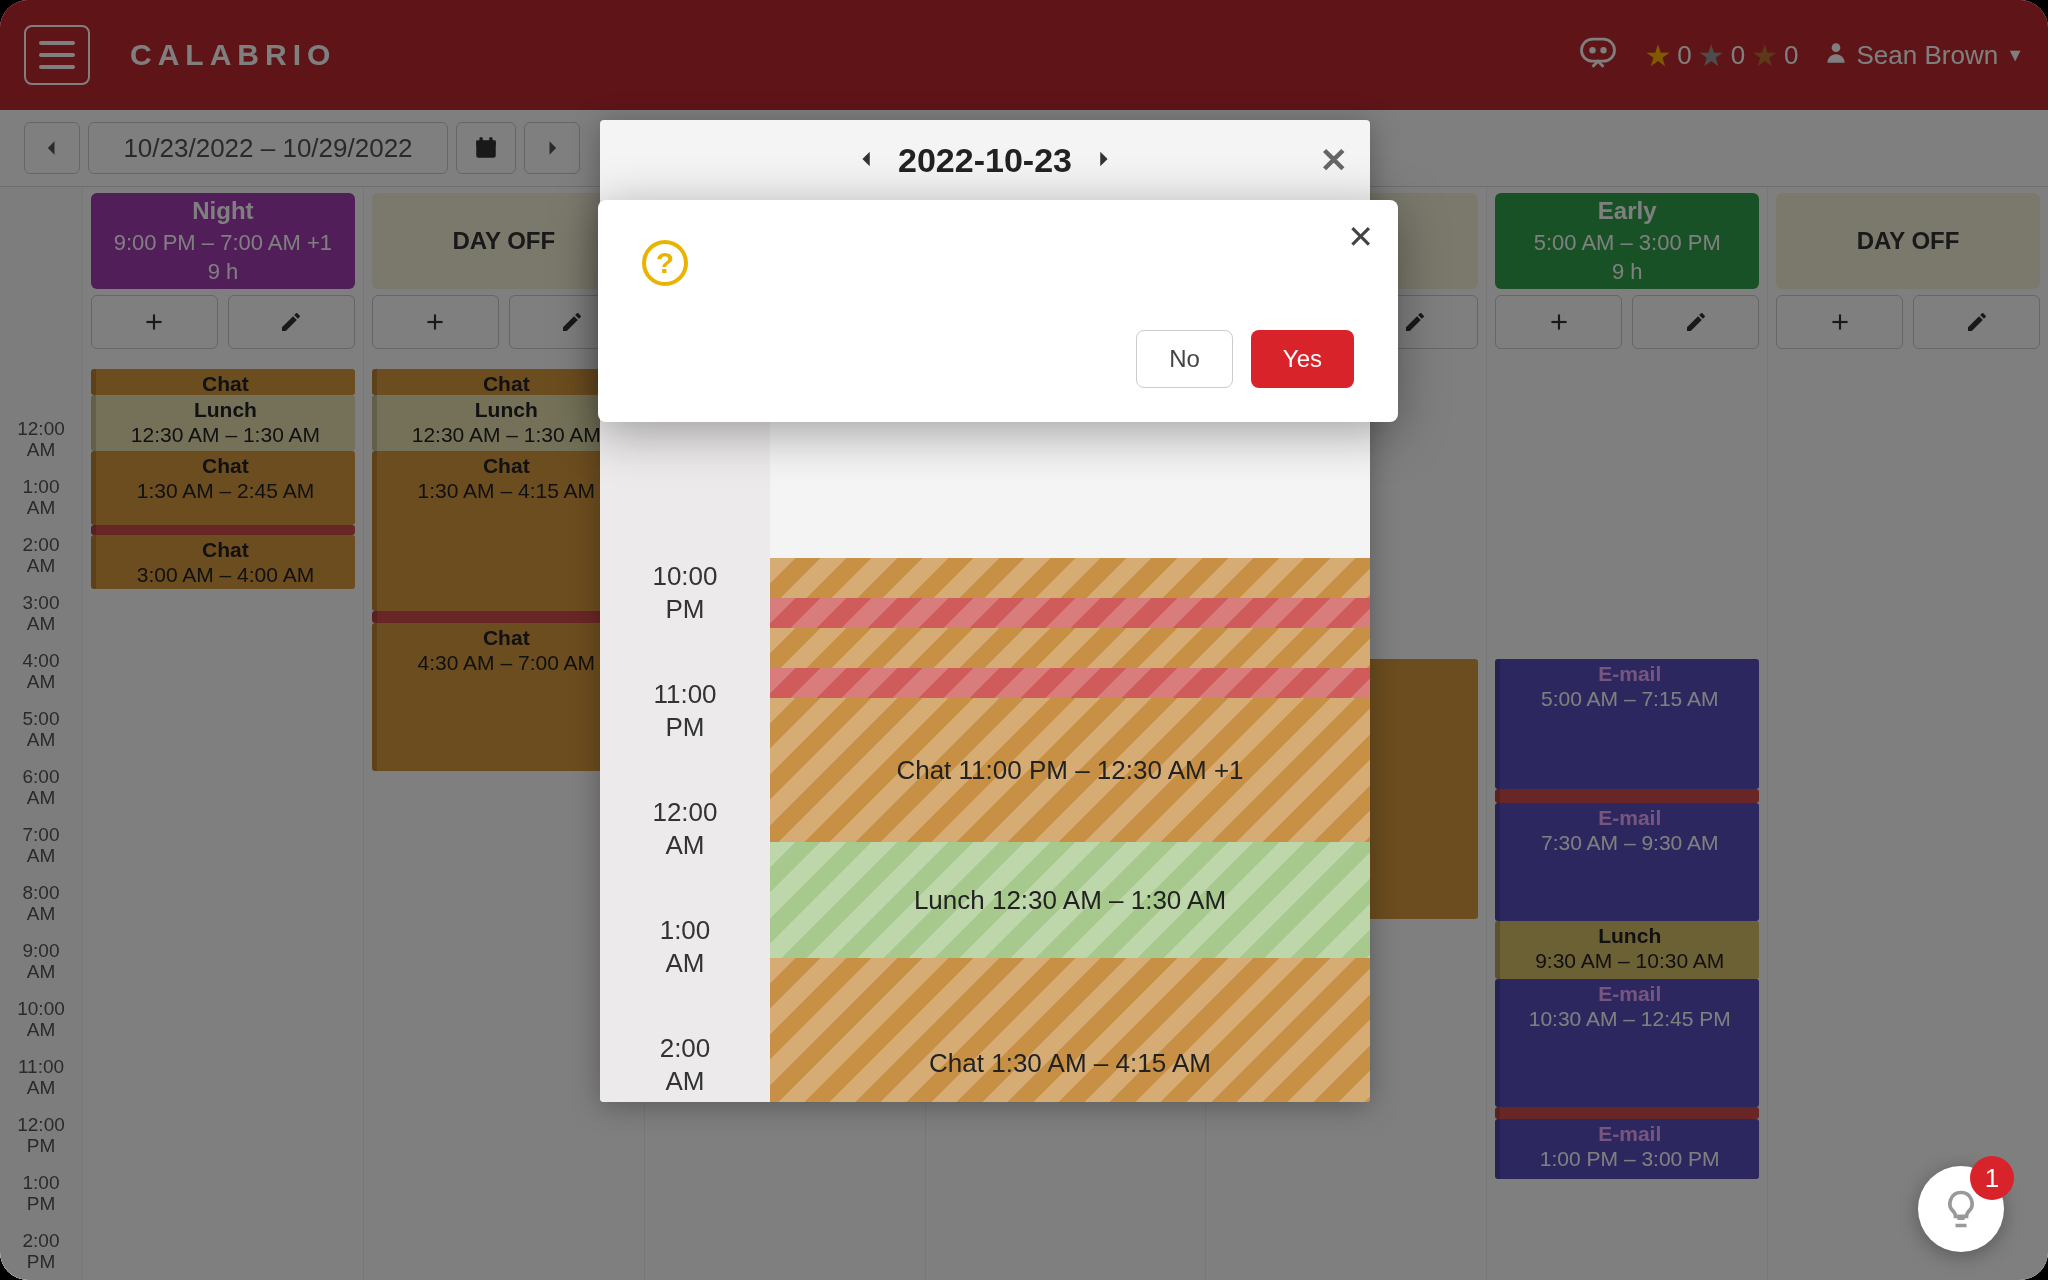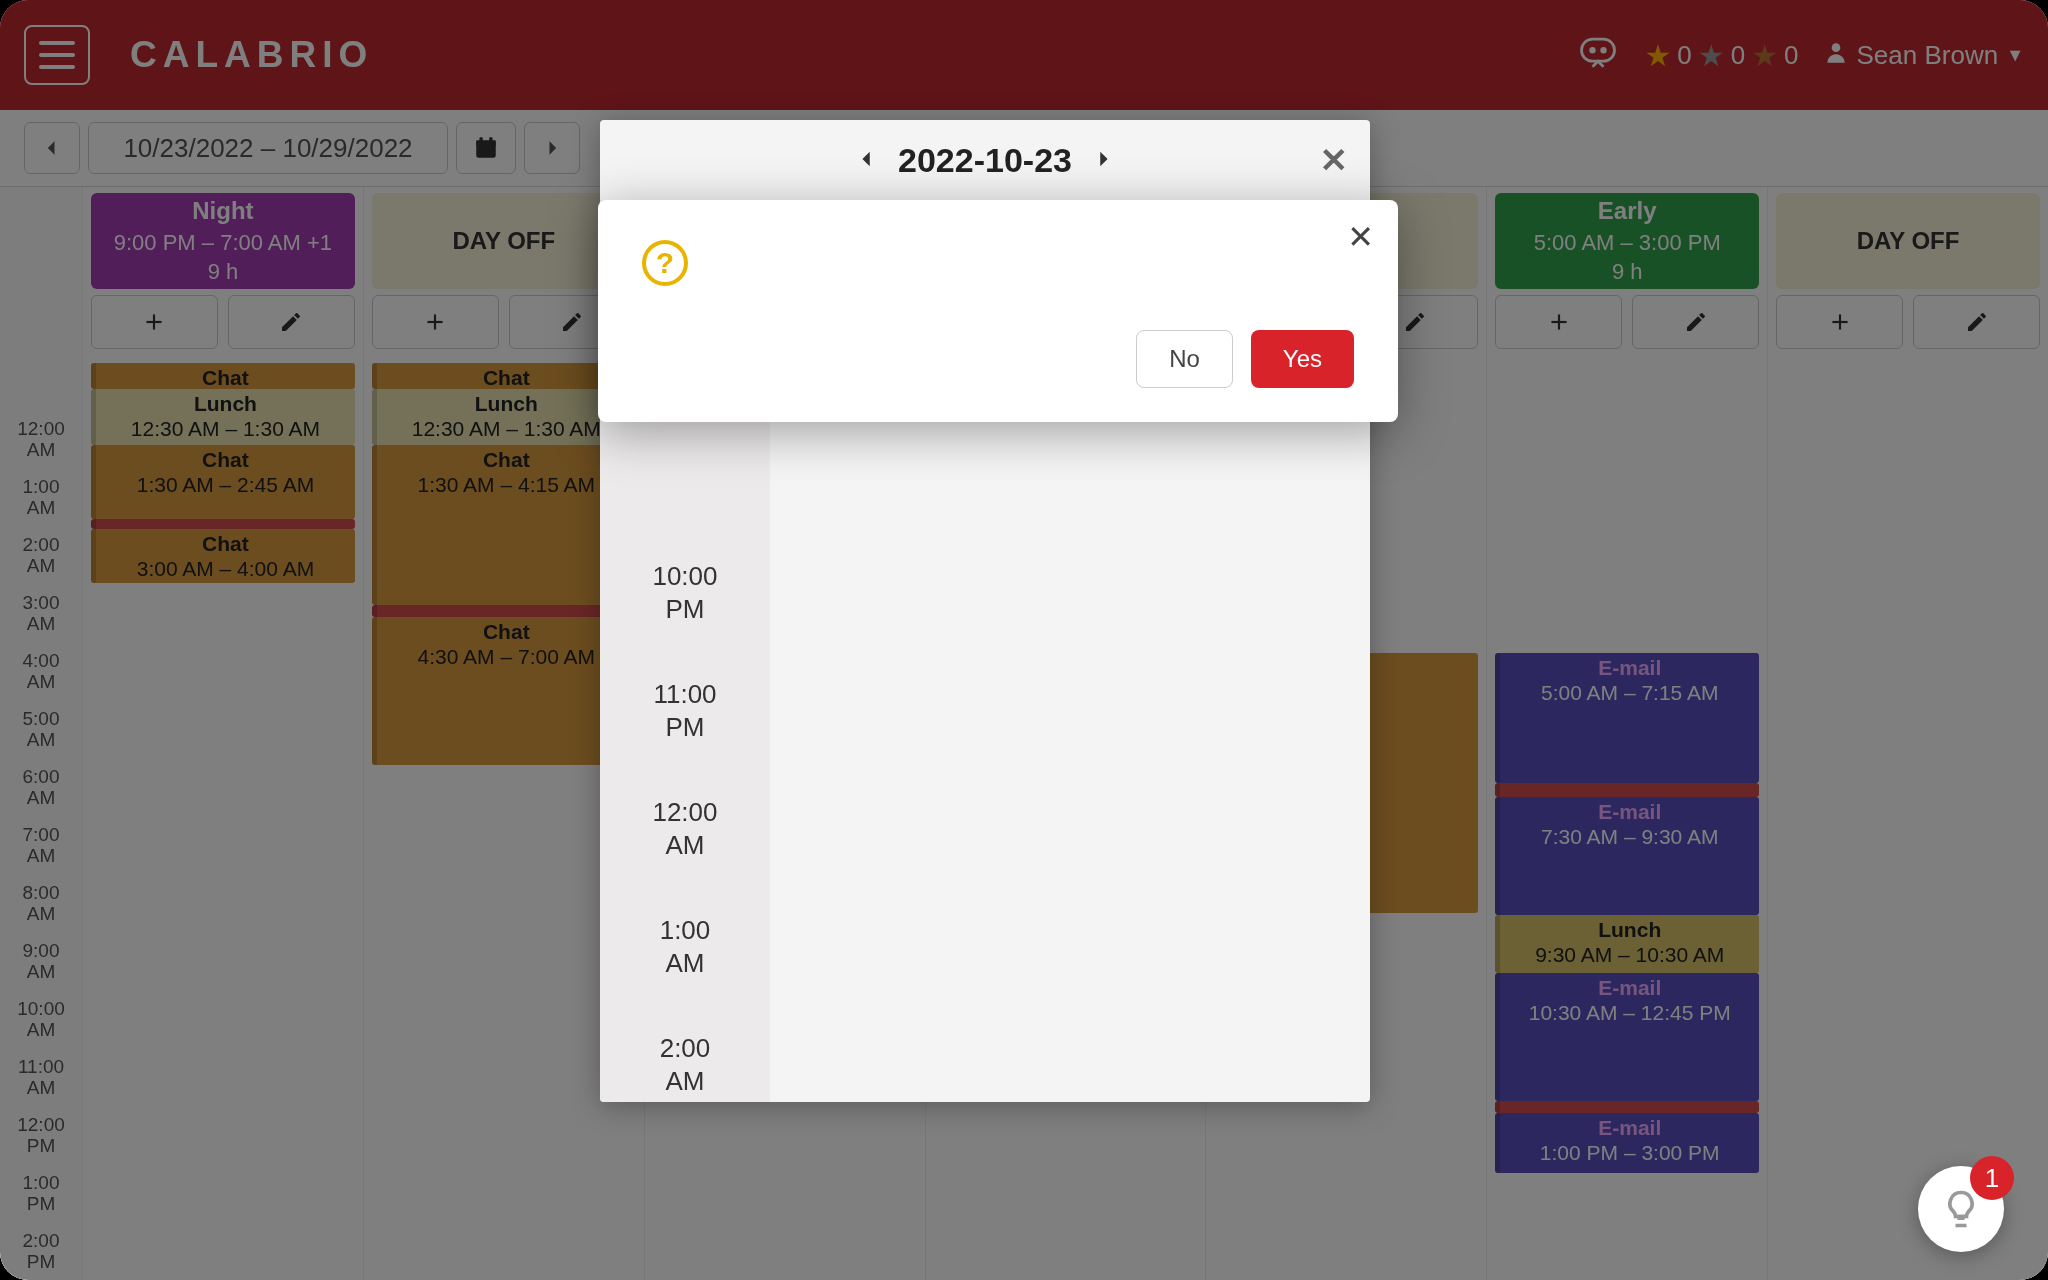--- a/index.html
+++ b/index.html
@@ -33,21 +33,21 @@
     border-radius: 8px;
     display: flex;
     flex-direction: column;
     justify-content: center;
     align-items: center;
     gap: 8px;
     margin-right: 40px;
   }
   .hamburger span { display: block; width: 36px; height: 4px; background: #fff; border-radius: 2px;}
   .brand {
-    font-size: 37px;
+    font-size: 30px;
     letter-spacing: 6px;
     font-weight: 600;
   }
   .header-right { margin-left: auto; display: flex; align-items: center; gap: 24px; font-size: 26px;}
   .chat-icon svg { width: 44px; height: 44px; }
   .star-group { display: flex; align-items: center; gap: 6px; }
   .star { font-size: 30px; }
   .star.gold { color: #ffb400; }
   .star.silver { color: #999; }
   .star.bronze { color: #b87333; }
@@ -137,20 +137,21 @@
     position: absolute;
     left: 0; right: 0;
     border-radius: 3px;
     text-align: center;
     font-size: 21px;
     color: #222;
     overflow: hidden;
     border-left: 5px solid rgba(0,0,0,0.15);
     padding: 2px 4px;
     line-height: 1.2;
+    margin-top: 6px;
   }
   .block .btitle{ font-weight: 600; }
   .block.chat { background: #d99a3e; }
   .block.lunch-bg { background: #e8e3b0; }
   .block.red-strip { background: #d24c4c; }
   .block.email { background: #5a4fc0; color: #fff; }
   .block.email .btitle { color: #f0abfc; }
   .block.lunch-yel { background: #d9c06a; }
 
   
@@ -597,20 +598,29 @@
     </div>
     <div class="panel-body">
       <div class="ptimes" id="ptimes">
           <div class="pt">10:00<br>PM</div>
           <div class="pt">11:00<br>PM</div>
           <div class="pt">12:00<br>AM</div>
           <div class="pt">1:00<br>AM</div>
           <div class="pt">2:00<br>AM</div>
           <div class="pt">3:00<br>AM</div>
         </div>
+      <div class="pevents" id="pevents">
+          <div class="pev chat" style="top: 358px; height: 40px;"></div>
+          <div class="pev red" style="top: 398px; height: 30px;"></div>
+          <div class="pev chat" style="top: 428px; height: 40px;"></div>
+          <div class="pev red" style="top: 468px; height: 30px;"></div>
+          <div class="pev chat" style="top: 498px; height: 144px;">Chat 11:00 PM – 12:30 AM +1</div>
+          <div class="pev green" style="top: 642px; height: 116px;">Lunch 12:30 AM – 1:30 AM</div>
+          <div class="pev chat" style="top: 758px; height: 210px;">Chat 1:30 AM – 4:15 AM</div>
+        </div>
     </div>
   </div>
 
   <div class="modal">
     <span class="mclose">✕</span>
     <div class="modal-row">
       <div class="qicon">?</div>
     </div>
     <div class="modal-actions">
       <div class="btn no">No</div>

